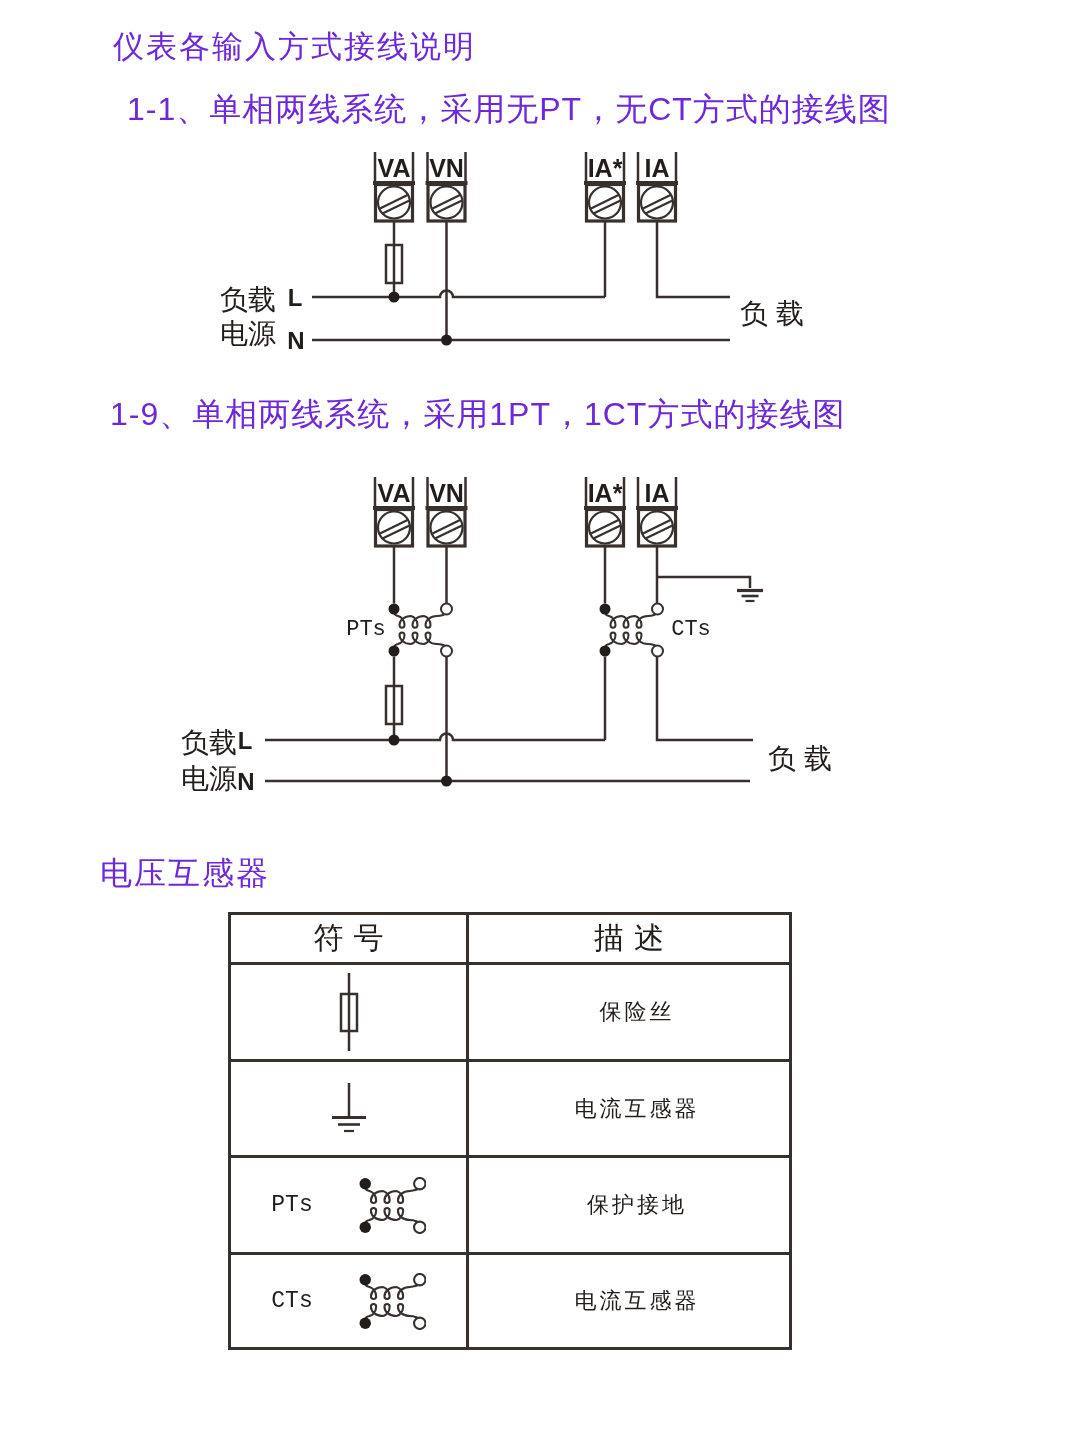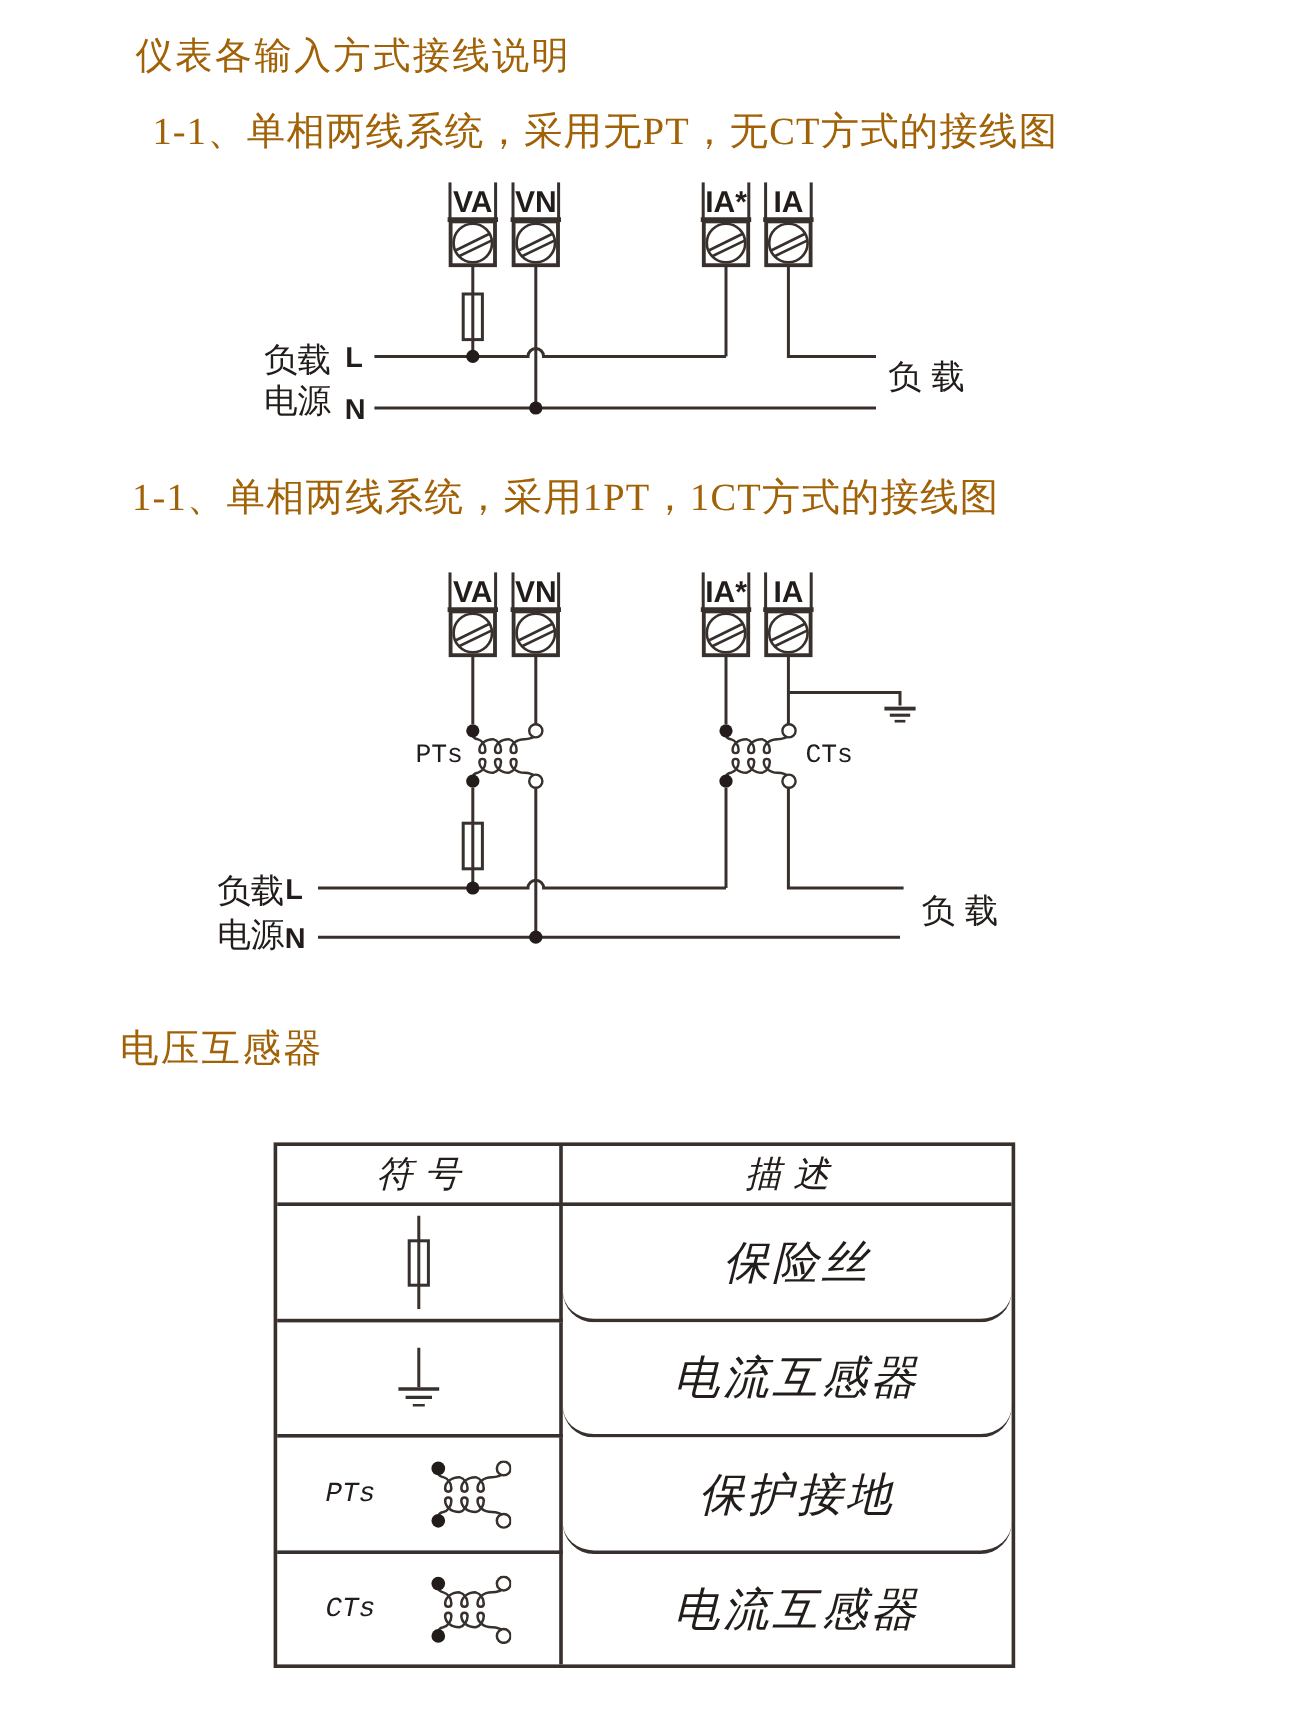--- a/index.html
+++ b/index.html
@@ -1,39 +1,39 @@
 <!DOCTYPE html>
 <html><head>
 <meta charset="utf-8">
 <style>
   html,body{margin:0;padding:0;background:#ffffff;}
   #page{position:relative;width:1080px;height:1432px;background:#fff;overflow:hidden;
         font-family:"Liberation Serif","DejaVu Serif",serif;color:#221d1a;}
   .abs{position:absolute;}
-  .heading{font-family:Liberation Serif, serif;color:#a16207;white-space:nowrap;}
+  .heading{font-family:Liberation Sans, sans-serif;color:#6d28d9;white-space:nowrap;}
   #doc-title{left:113px;top:26px;font-size:31px;letter-spacing:2px;}
   #sec1-heading{left:110px;top:88px;font-size:32px;letter-spacing:1px;margin-left:17px;}
   #sec2-heading{left:110px;top:393px;font-size:32px;letter-spacing:1px;}
   #symbols-heading{left:100px;top:852px;font-size:32px;letter-spacing:2px;}
 
   svg text{fill:#221d1a;}
   .t-label{font-family:"Liberation Sans","DejaVu Sans",sans-serif;font-weight:bold;font-size:25px;text-anchor:middle;}
   .cjk{font-family:"Liberation Serif","DejaVu Serif",serif;font-size:28px;text-anchor:middle;}
   .cjk-sp{letter-spacing:8px;}
   .ln{font-family:"Liberation Sans","DejaVu Sans",sans-serif;font-weight:bold;font-size:24px;text-anchor:middle;}
   .mono{font-family:"Liberation Mono","DejaVu Sans Mono",monospace;font-size:22px;text-anchor:middle;}
 
   
-  #symbol-table{left:228px;top:952px;width:618px;height:438px;border:3.5px solid #37302c;
-    display:grid;grid-template-columns:238px 1fr;grid-template-rows:50px 97px 96px 97px 1fr;box-sizing:border-box;font-style:italic;}
+  #symbol-table{left:228px;top:912px;width:564px;height:438px;border:3.5px solid #37302c;
+    display:grid;grid-template-columns:238px 1fr;grid-template-rows:50px 97px 96px 97px 1fr;box-sizing:border-box;}
   #symbol-table .cell{display:flex;align-items:center;justify-content:center;box-sizing:border-box;}
   #symbol-table .c1{border-right:3px solid #37302c;}
   #symbol-table .rb{border-bottom:3px solid #37302c;}
   .th{font-size:30px;letter-spacing:10px;padding-left:10px;}
-  .desc{font-size:38px;letter-spacing:3px;padding-left:16px;border-radius:26px;}
+  .desc{font-size:22px;letter-spacing:3px;padding-left:16px;}
   .sym-wrap{display:flex;align-items:center;gap:46px;}
   .mono-lg{font-family:"Liberation Mono","DejaVu Sans Mono",monospace;font-size:23px;color:#221d1a;}
 </style>
 </head>
 <body>
 
 <div id="page">
 
   <svg width="0" height="0" style="position:absolute" aria-hidden="true">
     <defs>
@@ -60,21 +60,21 @@
         <circle cx="6" cy="6" r="5.5" fill="#221d1a" stroke="none"></circle>
         <circle cx="58.5" cy="6" r="5.5" fill="#ffffff"></circle>
         <circle cx="6" cy="48" r="5.5" fill="#221d1a" stroke="none"></circle>
         <circle cx="58.5" cy="48" r="5.5" fill="#ffffff"></circle>
       </g>
     </defs>
   </svg>
 
   <div class="abs heading" id="doc-title">仪表各输入方式接线说明</div>
   <div class="abs heading" id="sec1-heading">1-1、单相两线系统，采用无PT，无CT方式的接线图</div>
-  <div class="abs heading" id="sec2-heading">1-1、单相两线系统，采用1PT，1CT方式的接线图</div>
+  <div class="abs heading" id="sec2-heading">1-9、单相两线系统，采用1PT，1CT方式的接线图</div>
   <div class="abs heading" id="symbols-heading">电压互感器</div>
 
   <svg class="abs" style="left:180px;top:140px" width="660" height="245" viewBox="180 140 660 245">
     <g stroke="#37302c" stroke-width="2.5" fill="none">
       <path d="M394,222 V297"></path>
       <path d="M446.5,222 V340"></path>
       <path d="M605,222 V297"></path>
       <path d="M657,222 V297 H730"></path>
       <path d="M312,297 H440 A6.5,6.5 0 0 1 453,297 H605"></path>
       <path d="M312,340 H730"></path>

